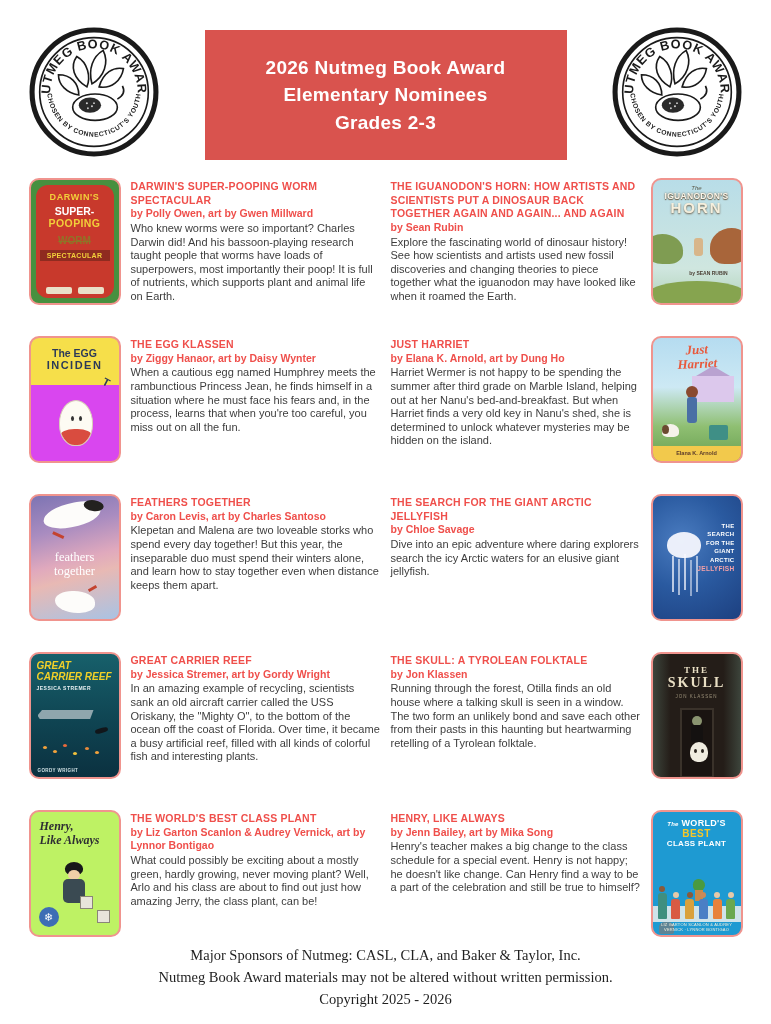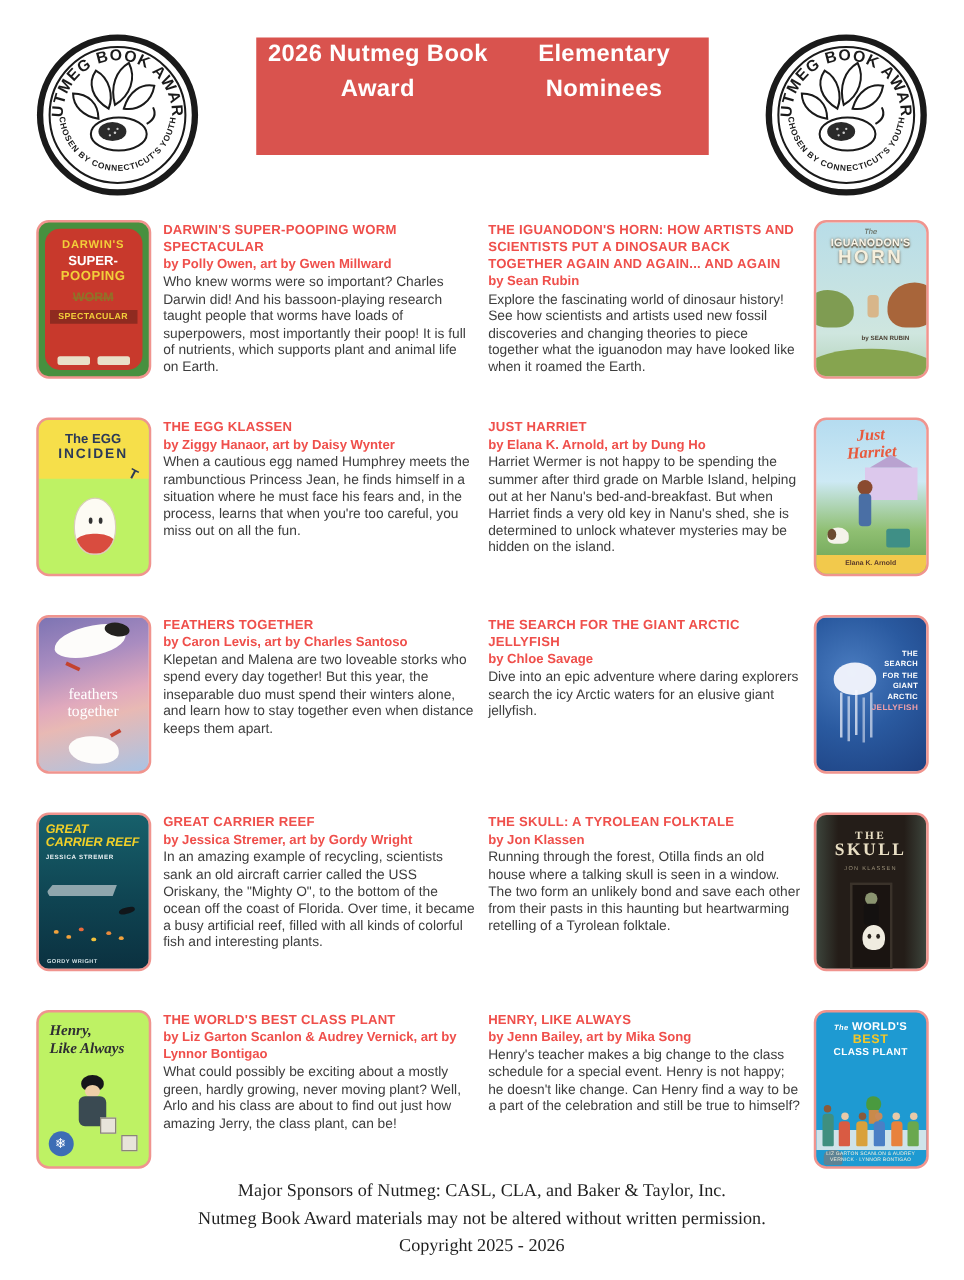--- a/index.html
+++ b/index.html
@@ -2,22 +2,22 @@
 <html><head>
 <meta charset="utf-8">
 <style>
   * { margin:0; padding:0; box-sizing:border-box; }
   html,body { width:771px; background:#ffffff; font-family:"Liberation Sans", sans-serif; }
   .page { width:771px; height:1024px; background:#fff; overflow:hidden; }
 
   
   .header { display:flex; justify-content:space-between; align-items:flex-start; padding:26px 28px 0 28px; }
   .seal { width:132px; height:132px; flex-shrink:0; }
-  .banner { width:362px; height:94px; background:#d9534e; margin-top:4px;
-            display:flex; flex-direction:row; justify-content:center; text-align:center; }
+  .banner { width:362px; height:130px; background:#d9534e; margin-top:4px;
+            display:flex; flex-direction:column; justify-content:center; text-align:center; }
   .banner div { color:#ffffff; font-weight:bold; font-size:19px; line-height:1.45; letter-spacing:.3px; }
 
   
   .rows { padding:18px 28px 0 28px; }
   .row { display:grid; grid-template-columns:92px 250px 250px 92px; column-gap:10px; justify-content:center; margin-bottom:31px; }
   .row:last-child { margin-bottom:8px; }
   .info { padding-top:2px; }
   .b-title { color:#ef4f4b; font-weight:bold; font-size:10.5px; line-height:1.3; letter-spacing:.2px; }
   .b-byline { color:#ef4f4b; font-weight:bold; font-size:10.5px; line-height:1.3; margin-bottom:1px; }
   .b-desc { color:#3d3d3d; font-size:11px; line-height:1.24; }
@@ -42,21 +42,21 @@
   .c2-the { font-size:6px; color:#5a5a4a; font-style:italic; margin-top:5px; }
   .c2-t1 { font-size:8.5px; font-weight:bold; color:#faf6ea; text-shadow:0 1px 1px #6a5a45,0 0 2px #6a5a45; letter-spacing:.3px; }
   .c2-t2 { font-size:15px; font-weight:bold; color:#f5efdd; text-shadow:0 1px 2px #6a5a45; letter-spacing:2px; margin-top:-2px; }
   .c2-dino-l { position:absolute; left:-8px; top:54px; width:38px; height:30px; background:#7f9c52; border-radius:50% 60% 40% 50%; }
   .c2-dino-r { position:absolute; right:-9px; top:48px; width:40px; height:36px; background:#a8653a; border-radius:60% 50% 50% 40%; }
   .c2-fig { position:absolute; left:41px; top:58px; width:9px; height:18px; background:#d8b68a; border-radius:3px; }
   .c2-by { position:absolute; right:13px; top:90px; font-size:5px; font-weight:bold; color:#4a3f33; }
   .c2-hill { position:absolute; bottom:-6px; left:-6px; right:-6px; height:28px; background:#86a44f; border-radius:100% 100% 0 0; }
 
   
-  .c3 { background:#bef264; }
+  .c3 { background:#d946ef; }
   .c3-top { position:absolute; top:0; left:0; right:0; height:47px; background:#f6df4a; }
   .c3-t1 { position:relative; text-align:center; margin-top:9px; font-size:10.5px; font-weight:bold; color:#2c3a58; }
   .c3-t2 { position:relative; text-align:center; font-size:11px; font-weight:bold; color:#2c3a58; letter-spacing:1.5px; }
   .c3-tt { position:absolute; right:9px; top:38px; font-size:11px; font-weight:bold; color:#2c3a58; transform:rotate(28deg); }
   .c3-egg { position:absolute; left:28px; top:62px; width:34px; height:46px; background:#fdfbf3; border:1px solid #d8cdb8; border-radius:50% 50% 46% 46%; overflow:hidden; }
   .c3-egg::before { content:""; position:absolute; top:15px; left:11px; width:3px; height:5px; background:#333; border-radius:50%; box-shadow:8px 0 #333; }
   .c3-egg::after { content:""; position:absolute; bottom:0; left:0; right:0; height:16px; background:#d94c3f; border-radius:45% 45% 0 0; }
 
   
   .c4 { background:linear-gradient(#b5dcf0 0%,#cde9f4 40%,#8fbf72 72%,#79ad5f 88%); }
@@ -177,20 +177,21 @@
           <circle cx="63" cy="79" r="1" fill="#cfcfcf" stroke="none"></circle>
           <circle cx="59" cy="81" r="0.9" fill="#cfcfcf" stroke="none"></circle>
           <circle cx="65" cy="76" r="0.9" fill="#cfcfcf" stroke="none"></circle>
         </g>
       </svg>
     </div>
 
     <div class="banner">
       <div>2026  Nutmeg Book Award</div>
       <div>Elementary Nominees</div>
+      <div>Grades 2-3</div>
     </div>
 
     <div class="seal">
       <svg viewBox="0 0 130 130" width="132" height="132">
         <circle cx="65" cy="65" r="61" fill="#ffffff" stroke="#1a1a1a" stroke-width="5"></circle>
         <circle cx="65" cy="65" r="53.5" fill="none" stroke="#1a1a1a" stroke-width="1.6"></circle>
         <path id="arcTopR" d="M 22 65 A 43 43 0 0 1 108 65" fill="none"></path>
         <path id="arcBotR" d="M 19 63 A 46 46 0 0 0 111 63" fill="none"></path>
         <text font-size="12.5" font-weight="bold" font-family="Liberation Sans, sans-serif" fill="#1a1a1a" letter-spacing="0.8">
           <textPath href="#arcTopR" startOffset="50%" text-anchor="middle">NUTMEG BOOK AWARD</textPath>

